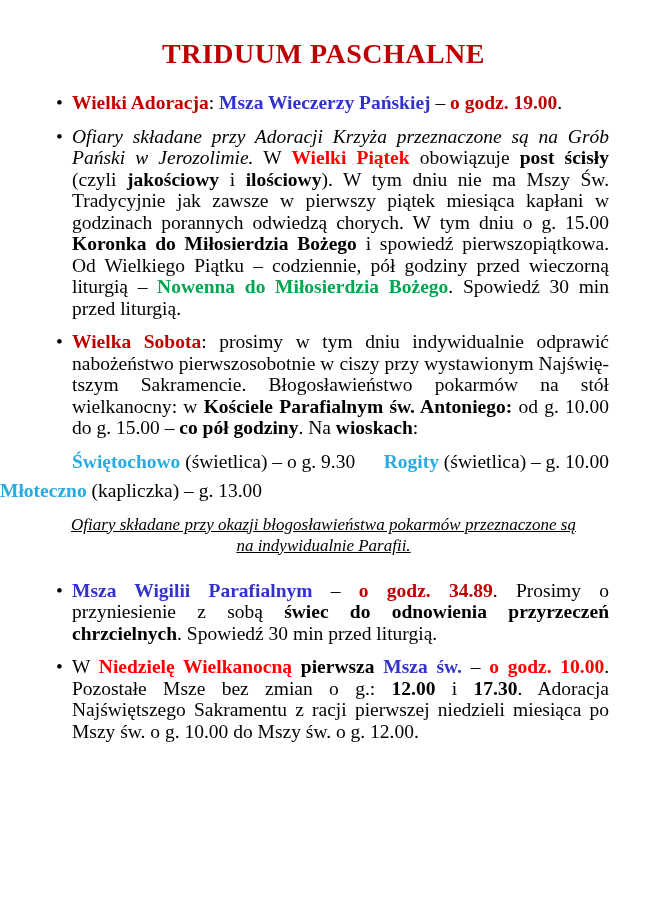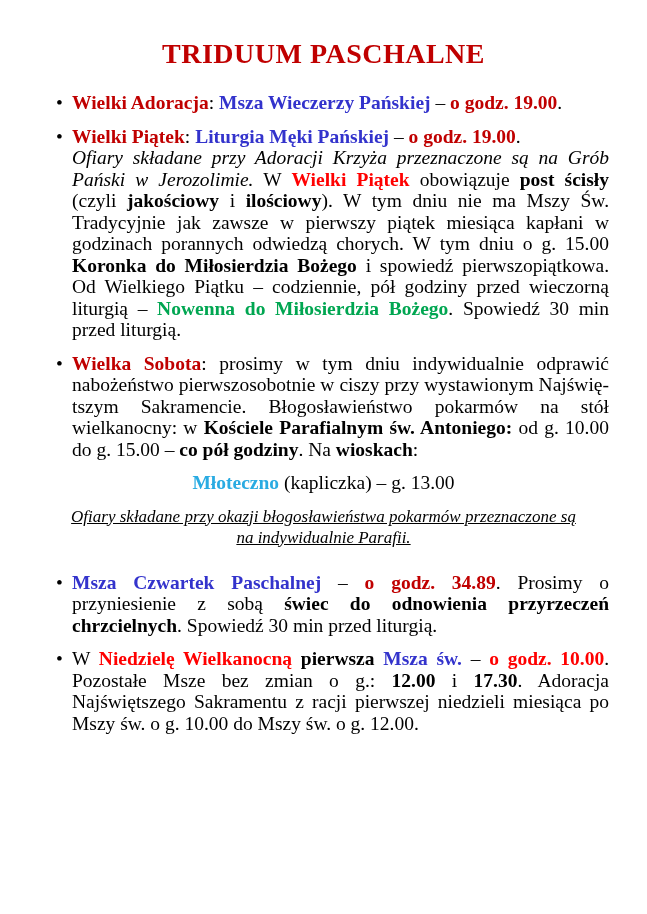--- a/index.html
+++ b/index.html
@@ -26,21 +26,21 @@
   .red{color:var(--heading-red,#C00000);}
   .brred{color:var(--bright-red,#FF0000);}
   .blue{color:var(--blue,#3333CC);text-align:center;}
   .green{color:var(--green,#00A651);}
   .cyan{color:var(--cyan,#29ABE2);}
   .villages-row{
     display:flex;justify-content:space-between;
     font-size:19.5px;line-height:21.5px;margin:2px 0 8px 0;
   }
   .villages-center{
-    font-size:19.5px;line-height:21.5px;text-align:center;
+    font-size:19.5px;line-height:21.5px;text-align:left;
     margin:0 -38px 12px -72px;
   }
   .note{
     font-size:17px;line-height:21px;text-align:center;
     margin:0 -38px 0 -72px;
     text-decoration:underline;
   }
   .note-block{margin-bottom:24px;}
   li.tight{margin-bottom:8px;}
   li.gap-lg{margin-bottom:18px;}
@@ -52,40 +52,43 @@
 
   <h1 class="title">TRIDUUM PASCHALNE</h1>
 
   <ul class="blist">
     <li>
       <span class="marker">•</span>
       <p class="para"><span class="b red">Wielki Adoracja</span><span>: </span><span class="b blue">Msza Wieczerzy Pańskiej</span><span> – </span><span class="b red">o godz. 19.00</span><span>.</span></p>
     </li>
     <li>
       <span class="marker">•</span>
-      <p class="para"><span class="b red">Wielki Piątek</span><span>: </span><span class="b blue">Liturgia Męki Pańskiej</span><span> – </span><span class="b red">o godz. 19.00</span><span>.</span></p>
       <p class="para just"><span class="i">Ofiary składane przy Adoracji Krzyża przeznaczone są na Grób Pański w Jerozolimie.</span><span> W </span><span class="b brred">Wielki Piątek</span><span> obowiązuje </span><span class="b">post ścisły</span><span> (czyli </span><span class="b">jakościowy</span><span> i </span><span class="b">ilościowy</span><span>). W tym dniu nie ma Mszy Św. Tradycyjnie jak zawsze w pierwszy piątek miesiąca kapłani w godzinach porannych odwiedzą chorych. W tym dniu o g. 15.00 </span><span class="b">Koronka do Miłosierdzia Bożego</span><span> i spowiedź pierwszopiątkowa. Od Wielkiego Piątku – codziennie, pół godziny przed wieczorną liturgią – </span><span class="b green">Nowenna do Miłosierdzia Bożego</span><span>. Spowiedź 30 min przed liturgią.</span></p>
     </li>
     <li class="tight">
       <span class="marker">•</span>
       <p class="para just"><span class="b red">Wielka Sobota</span><span>: prosimy w tym dniu indywidualnie odprawić nabożeństwo pierwszosobotnie w ciszy przy wystawionym Najświę-tszym Sakramencie. Błogosławieństwo pokarmów na stół wielkanocny: w </span><span class="b">Kościele Parafialnym św. Antoniego:</span><span> od g. 10.00 do g. 15.00 – </span><span class="b">co pół godziny</span><span>. Na </span><span class="b">wioskach</span><span>:</span></p>
     </li>
   </ul>
 
+  <div class="villages-row">
+    <span><span class="b cyan">Świętochowo</span><span> (świetlica) – o g. 9.30</span></span>
+    <span><span class="b cyan">Rogity</span><span> (świetlica) – g. 10.00</span></span>
+  </div>
   <div class="villages-center"><span class="b cyan">Młoteczno</span><span> (kapliczka) – g. 13.00</span></div>
 
   <div class="note-block">
     <div class="note"><span class="i">Ofiary składane przy okazji błogosławieństwa pokarmów przeznaczone są</span></div>
     <div class="note"><span class="i">na indywidualnie Parafii.</span></div>
   </div>
 
   <ul class="blist">
     <li class="gap-lg">
       <span class="marker">•</span>
-      <p class="para just"><span class="b blue">Msza Czwartek Paschalnej</span><span> – </span><span class="b red">o godz. 34.89</span><span>. Prosimy o przyniesienie z sobą </span><span class="b u">świec do odnowienia przyrzeczeń chrzcielnych</span><span>. Spowiedź 30 min przed liturgią.</span></p>
+      <p class="para just"><span class="b blue">Msza Wigilii Parafialnym</span><span> – </span><span class="b red">o godz. 34.89</span><span>. Prosimy o przyniesienie z sobą </span><span class="b u">świec do odnowienia przyrzeczeń chrzcielnych</span><span>. Spowiedź 30 min przed liturgią.</span></p>
     </li>
     <li>
       <span class="marker">•</span>
       <p class="para just"><span>W </span><span class="b brred">Niedzielę Wielkanocną</span><span> </span><span class="b">pierwsza</span><span> </span><span class="b blue">Msza św.</span><span> – </span><span class="b brred">o godz. 10.00</span><span>. Pozostałe Msze bez zmian o g.: </span><span class="b">12.00</span><span> i </span><span class="b">17.30</span><span>. Adoracja Najświętszego Sakramentu z racji pierwszej niedzieli miesiąca po Mszy św. o g. 10.00 do Mszy św. o g. 12.00.</span></p>
     </li>
   </ul>
 
 </div>
 
 </body></html>

